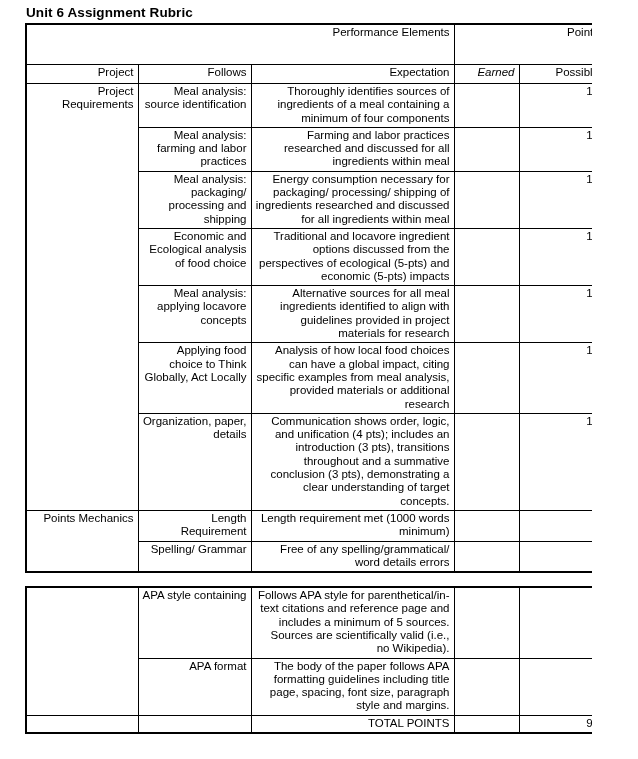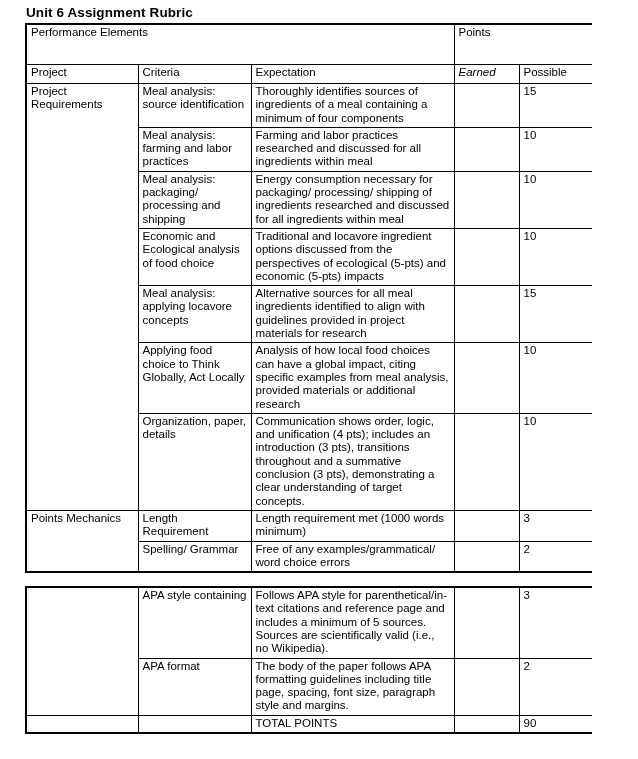--- a/index.html
+++ b/index.html
@@ -31,21 +31,21 @@
     border: 2px solid #000000;
   }
   table.rubric col.c-category   { width: 112px; }
   table.rubric col.c-criteria   { width: 113px; }
   table.rubric col.c-expectation{ width: 203px; }
   table.rubric col.c-earned     { width: 65px; }
   table.rubric col.c-possible   { width: 85px; }
   table.rubric th, table.rubric td {
     border: 1px solid #000000;
     vertical-align: top;
-    text-align: left;
+    text-align: right;
     padding: 1px 4px 2px 4px;
     font-size: 11.5px;
     line-height: 13.3px;
     font-weight: normal;
     overflow: hidden;
   }
   .b { font-weight: bold; }
   .i { font-style: italic; }
   tr.group-header-row th { height: 36px; }
   tr.col-header-row th { height: 15px; }
@@ -66,21 +66,21 @@
         <col class="c-earned">
         <col class="c-possible">
     </colgroup>
     <tbody>
       <tr class="group-header-row">
         <th colspan="3" class="b">Performance Elements</th>
         <th colspan="2" class="b">Points</th>
       </tr>
       <tr class="col-header-row">
         <th class="b">Project</th>
-        <th class="b">Criteria</th>
+        <th class="b">Follows</th>
         <th class="b">Expectation</th>
         <th class="b i">Earned</th>
         <th class="b">Possible</th>
       </tr>
 
       <tr>
         <td rowspan="7">Project Requirements</td>
         <td>Meal analysis: source identification</td>
         <td>Thoroughly identifies sources of ingredients of a meal containing a minimum of four components</td>
         <td></td>
@@ -124,21 +124,21 @@
       </tr>
       <tr>
         <td rowspan="2">Points Mechanics</td>
         <td>Length Requirement</td>
         <td>Length requirement met (1000 words minimum)</td>
         <td></td>
         <td class="b">3</td>
       </tr>
       <tr>
         <td>Spelling/ Grammar</td>
-        <td>Free of any examples/grammatical/ word choice errors</td>
+        <td>Free of any spelling/grammatical/ word details errors</td>
         <td></td>
         <td class="b">2</td>
       </tr>
     </tbody>
   </table>
 
   <div class="table-gap"></div>
 
   <table class="rubric">
     <colgroup>

